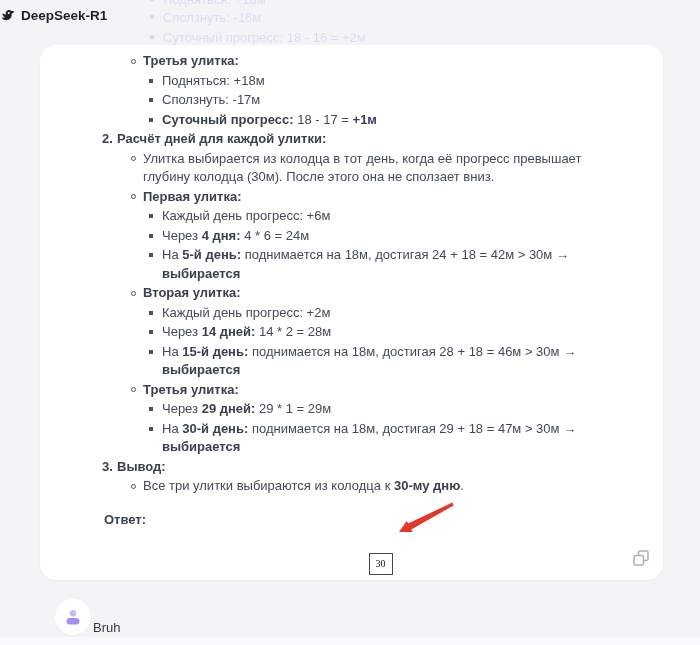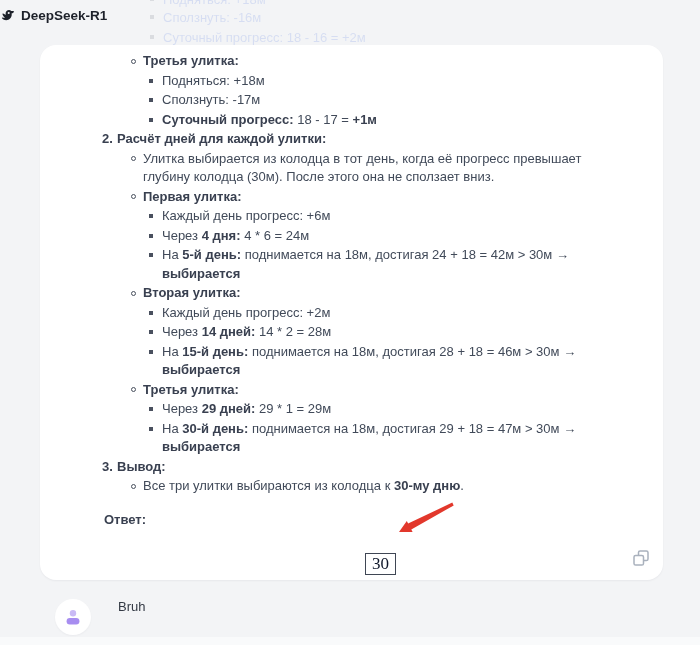--- a/index.html
+++ b/index.html
@@ -22,29 +22,29 @@
   .li.lv1{padding-left:77px;}
   .li.lv2{padding-left:103px;}
   .li.lv3{padding-left:122px;}
   .marker-num{position:absolute;left:62px;top:0;font-weight:700;color:#394050;}
   .marker-circle{position:absolute;left:91px;top:6.5px;width:5px;height:5px;border:1.2px solid #49505e;border-radius:50%;box-sizing:border-box;background:transparent;}
   .marker-square{position:absolute;left:109px;top:7px;width:4px;height:4px;background:#49505e;}
   .li b{font-weight:700;color:#394050;}
 
   .answer-label{padding-left:64px;margin-top:14px;font-weight:700;color:#394050;line-height:19px;}
   .answer-row{margin-top:24px;display:flex;justify-content:center;}
-  .boxed-answer{transform:translateX(29px);border:1px solid #3f4654;background:#fff;padding:0px 6px 1px 6px;font-family:"Liberation Serif","DejaVu Serif",serif;font-size:17px;color:#0f172a;line-height:19px;}
+  .boxed-answer{transform:translateX(29px);border:1px solid #3f4654;background:#fff;padding:0px 6px 1px 6px;font-family:"Liberation Serif","DejaVu Serif",serif;font-size:10px;color:#0f172a;line-height:19px;}
 
   .annot-arrow{position:absolute;left:353px;top:454px;width:66px;height:40px;}
 
   .copy-btn{position:absolute;right:13px;bottom:13px;width:18px;height:18px;background:none;border:none;padding:0;cursor:pointer;}
   .copy-btn svg{display:block;}
 
   
-  .user-row{position:absolute;left:55px;top:599px;display:flex;align-items:flex-start;gap:27px;}
+  .user-row{position:absolute;left:55px;top:599px;display:flex;align-items:flex-end;gap:2px;}
   .avatar{width:36px;height:36px;border-radius:50%;background:#ffffff;display:flex;align-items:center;justify-content:center;box-shadow:0 1px 2px rgba(15,23,42,.04);}
   .user-name{font-size:13px;font-weight:500;color:#343a45;}
 
   .next-card{position:absolute;left:0;right:0;top:637px;height:8px;background:#f9fafb;}
 </style>
 </head>
 <body>
 
 <div class="page">
 

